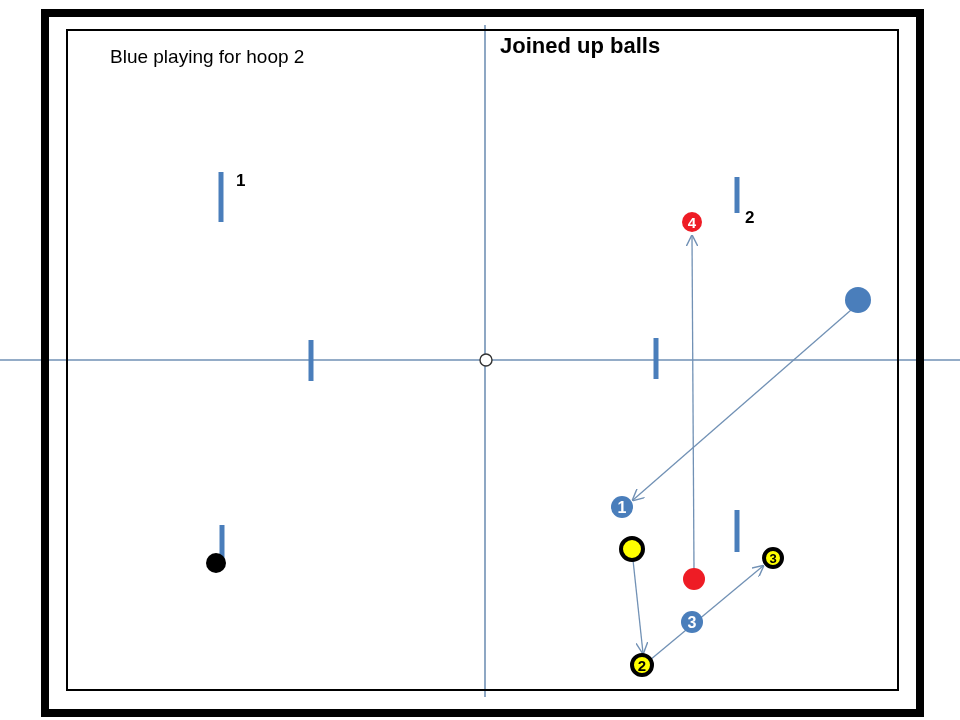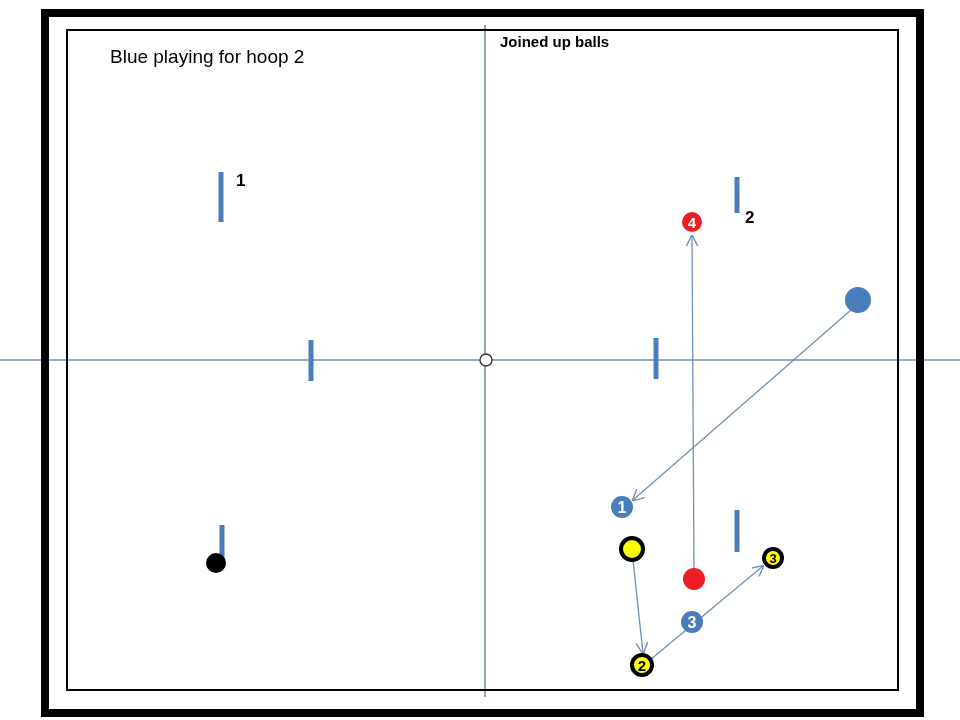--- a/index.html
+++ b/index.html
@@ -34,21 +34,21 @@
   #caption-left {
     left: 110px;
     top: 46px;
     font-size: 19px;
     font-weight: 400;
     letter-spacing: 0px;
   }
   #caption-right {
     left: 500px;
     top: 33px;
-    font-size: 15px;
+    font-size: 22px;
     font-weight: bold;
   }
   #hoop-label-1 {
     left: 236px;
     top: 171px;
     font-size: 17px;
     font-weight: bold;
   }
   #hoop-label-2 {
     left: 745px;

